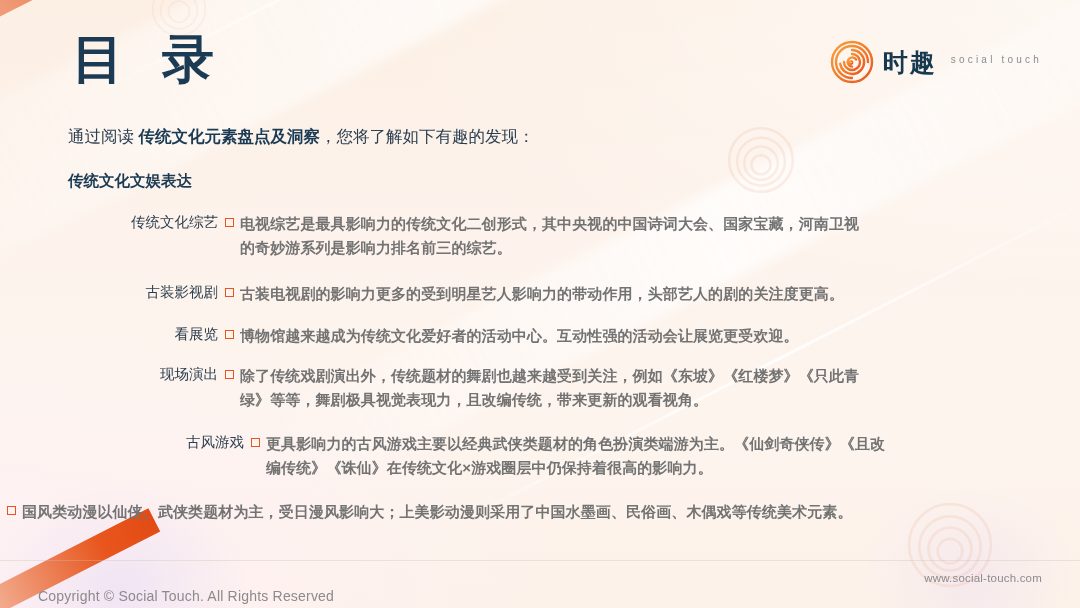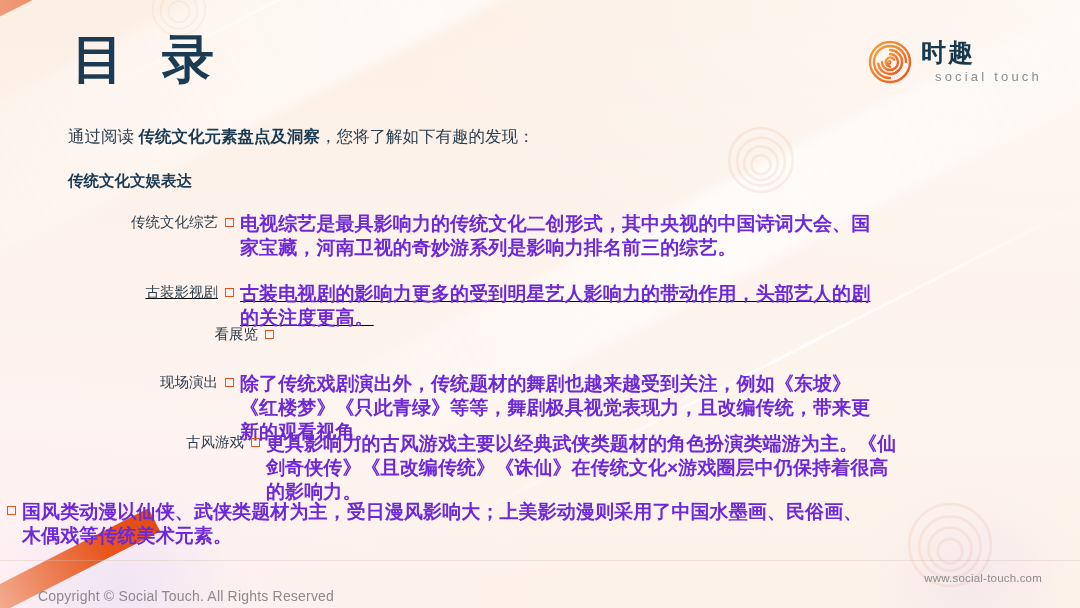--- a/index.html
+++ b/index.html
@@ -140,31 +140,31 @@
 
   .logo {
     position: absolute;
     right: 38px;
     top: 40px;
     display: flex;
     align-items: center;
     gap: 9px;
   }
   .logo-mark { width: 44px; height: 44px; display: block; }
-  .logo-text { display: flex; flex-direction: column; align-items: flex-start; }
+  .logo-text { display: flex; align-items: flex-start; }
   .logo-cn {
     font-family: "DejaVu Sans", "Liberation Sans", sans-serif;
     font-size: 25px;
     font-weight: bold;
     color: #17394f;
     letter-spacing: 2px;
     line-height: 1;
   }
   .logo-en {
-    font-size: 13px;
+    font-size: 10px;
     color: #8a8d92;
     letter-spacing: 3.2px;
     margin-top: 4px;
     padding-left: 14px;
   }
 
   
   .intro {
     position: absolute;
     left: 68px;
@@ -220,23 +220,23 @@
   .row-bullet .sq {
     display: inline-block;
     width: 7px;
     height: 7px;
     border: 1.6px solid #e8531f;
     vertical-align: middle;
     margin-bottom: 1px;
   }
   .row-text {
     flex: 1 1 auto;
-    font-size: 19px;
-    font-weight: bold;
-    color: #6d28d9;
+    font-size: 15px;
+    font-weight: bold;
+    color: #737373;
     line-height: 24px;
     letter-spacing: 0.1px;
     padding-right: 26px;
   }
 
   
   .footer-line {
     position: absolute;
     left: 0;
     right: 0;
@@ -345,32 +345,33 @@
   <div class="section-head">传统文化文娱表达</div>
 
   <div class="rows">
 
     <div class="row" style="top:4px;">
       <div class="row-label">传统文化综艺</div>
       <div class="row-bullet"><span class="sq"></span></div>
       <div class="row-text">电视综艺是最具影响力的传统文化二创形式，其中央视的中国诗词大会、国家宝藏，河南卫视的奇妙游系列是影响力排名前三的综艺。</div>
     </div>
 
-    <div class="row" style="top:74px;text-decoration:underline;">
+    <div class="row" style="top:74px;">
       <div class="row-label">古装影视剧</div>
       <div class="row-bullet"><span class="sq"></span></div>
       <div class="row-text">古装电视剧的影响力更多的受到明星艺人影响力的带动作用，头部艺人的剧的关注度更高。</div>
     </div>
 
-    <div class="row" style="top:116px;margin-left:40px;">
+    <div class="row" style="top:116px;">
       <div class="row-label">看展览</div>
       <div class="row-bullet"><span class="sq"></span></div>
-    </div>
-
-    <div class="row" style="top:164px;">
+      <div class="row-text">博物馆越来越成为传统文化爱好者的活动中心。互动性强的活动会让展览更受欢迎。</div>
+    </div>
+
+    <div class="row" style="top:156px;">
       <div class="row-label">现场演出</div>
       <div class="row-bullet"><span class="sq"></span></div>
       <div class="row-text">除了传统戏剧演出外，传统题材的舞剧也越来越受到关注，例如《东坡》《红楼梦》《只此青绿》等等，舞剧极具视觉表现力，且改编传统，带来更新的观看视角。</div>
     </div>
 
     <div class="row" style="top:224px;padding-left:26px;">
       <div class="row-label">古风游戏</div>
       <div class="row-bullet"><span class="sq"></span></div>
       <div class="row-text">更具影响力的古风游戏主要以经典武侠类题材的角色扮演类端游为主。《仙剑奇侠传》《且改编传统》《诛仙》在传统文化×游戏圈层中仍保持着很高的影响力。</div>
     </div>

